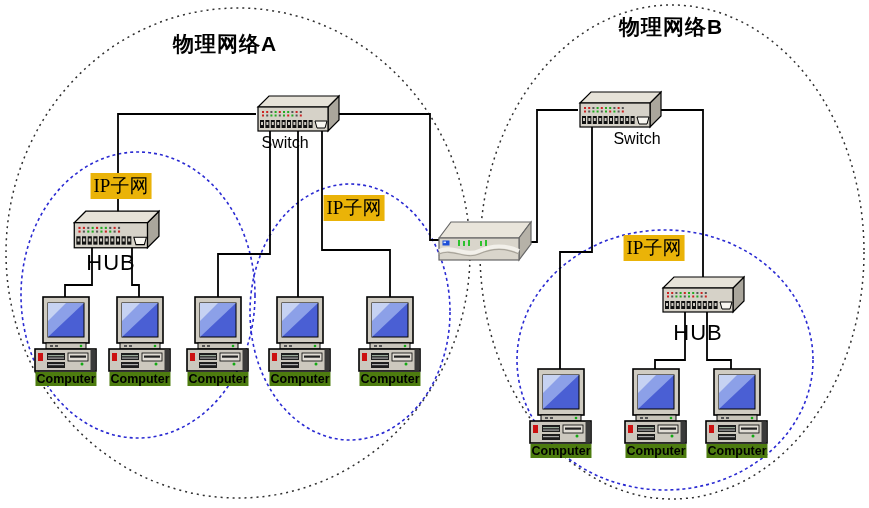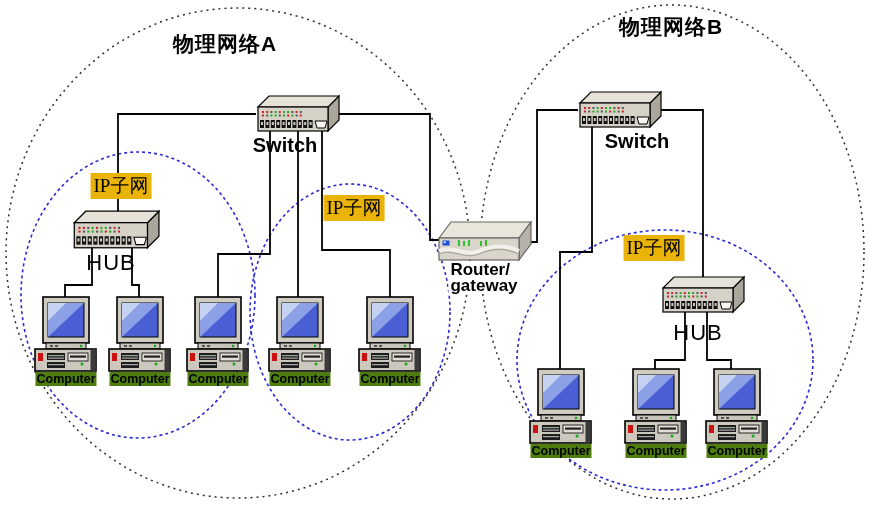--- a/index.html
+++ b/index.html
@@ -2,21 +2,21 @@
 <html><head>
 <meta charset="utf-8">
 <style>
   html,body{margin:0;padding:0;background:#fff;}
   .stage{position:relative;width:869px;height:508px;background:#fff;overflow:hidden;
          font-family:"Liberation Sans",sans-serif;color:#000;}
   .underlay{position:absolute;left:0;top:0;}
   .dev{position:absolute;}
   .lbl{position:absolute;transform:translateX(-50%);white-space:nowrap;}
   .net-title{font-size:21px;font-weight:bold;letter-spacing:1px;}
-  .dev-name{font-size:20px;font-weight:bold;}
+  .dev-name{font-size:16px;font-weight:normal;}
   .hub-name{font-size:22px;font-weight:normal;letter-spacing:1px;}
   .subnet-name{font-family:"Liberation Serif",serif;font-size:19px;background:#eab308;padding:0 3px;}
   .router-name{font-size:17px;font-weight:bold;line-height:16px;background:#fff;padding:0 2px;}
   .pc-name{font-size:12.5px;font-weight:bold;background:#4d7c0f;padding:0 1px;}
 </style>
 </head>
 <body>
 
 <div class="stage">
 
@@ -174,24 +174,20 @@
     </svg>
 
   <div class="lbl net-title" style="left:225px;top:30px">物理网络A</div>
   <div class="lbl net-title" style="left:671px;top:13px">物理网络B</div>
 
   <div class="lbl dev-name" style="left:285px;top:134px">Switch</div>
   <div class="lbl dev-name" style="left:637px;top:130px">Switch</div>
   <div class="lbl hub-name" style="left:111px;top:250px">HUB</div>
   <div class="lbl hub-name" style="left:698px;top:320px">HUB</div>
 
-  <div class="lbl router-name" style="left:484px;top:262px">
-    <span style="display:block">Router/</span>
-    <span style="display:block">gateway</span>
-  </div>
 
   <div class="lbl subnet-name" style="left:121px;top:173px">IP子网</div>
   <div class="lbl subnet-name" style="left:354px;top:195px">IP子网</div>
   <div class="lbl subnet-name" style="left:654px;top:235px">IP子网</div>
 
   <div class="lbl pc-name" style="left:66px;top:372px">Computer</div>
   <div class="lbl pc-name" style="left:140px;top:372px">Computer</div>
   <div class="lbl pc-name" style="left:218px;top:372px">Computer</div>
   <div class="lbl pc-name" style="left:300px;top:372px">Computer</div>
   <div class="lbl pc-name" style="left:390px;top:372px">Computer</div>

